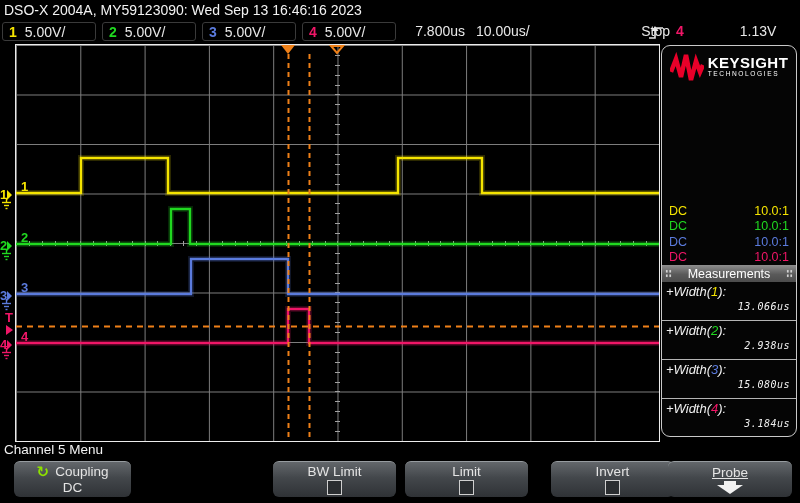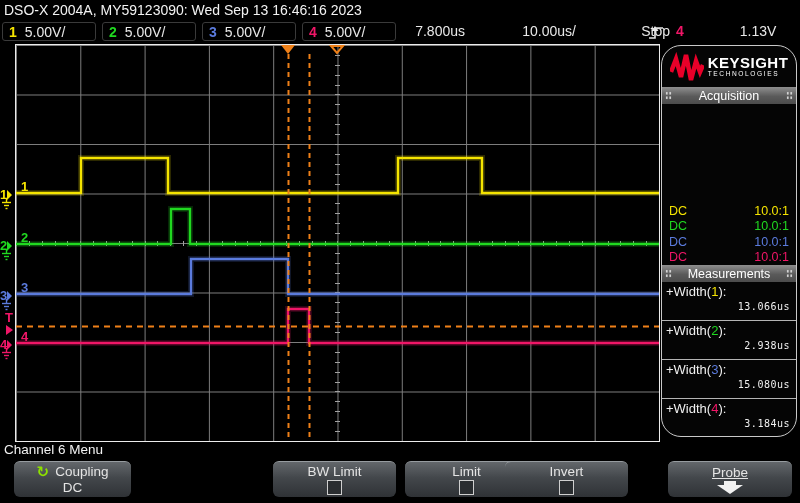--- a/index.html
+++ b/index.html
@@ -36,37 +36,37 @@
     border-bottom:5px solid transparent;border-left-width:5px;border-left-style:solid;
     vertical-align:middle;margin-left:0px;}
   .gnd{position:absolute;left:1px;}
   #trig-label{position:absolute;left:5px;font-size:13px;font-weight:bold;line-height:13px;}
   #trig-arrow{position:absolute;left:6px;width:0;height:0;border-top:5px solid transparent;
     border-bottom:5px solid transparent;border-left-width:7px;border-left-style:solid;}
   .ingrid-digit{position:absolute;font-size:13px;font-weight:bold;line-height:13px;}
 
   
   #side-panel{position:absolute;left:661px;top:45px;width:136px;height:392px;background:#050505;
-    border:1px solid #c9c9c9;border-radius:20px;box-sizing:border-box;overflow:hidden;}
+    border:1px solid #c9c9c9;border-radius:9px;box-sizing:border-box;overflow:hidden;}
   #logo{position:absolute;left:0;top:0;width:100%;height:41px;display:flex;align-items:center;
     justify-content:center;gap:4px;}
   #logo .brand{color:#fff;font-weight:bold;font-size:15px;letter-spacing:0.5px;line-height:15px;}
   #logo .brand-sub{color:#fff;font-size:6.6px;letter-spacing:1.6px;line-height:8px;}
   .sect-header{position:absolute;left:0;width:100%;height:17px;
     background:linear-gradient(#8f8f8f,#5a5a5a 55%,#4c4c4c);color:#fff;font-size:12.5px;
     display:flex;align-items:center;justify-content:space-between;padding:0 3px;box-sizing:border-box;}
   .sect-header .title{flex:1;text-align:center;}
   .grip{width:7px;height:9px;background-image:radial-gradient(#d8d8d8 0.8px,transparent 1px);
     background-size:3.5px 4.5px;}
   #acq-mode,#acq-rate{position:absolute;left:0;width:100%;text-align:center;color:#f0f0f0;font-size:13px;}
   #acq-mode{top:62px;} #acq-rate{top:80px;}
   .ch-row{position:absolute;left:0;width:100%;height:15.5px;display:flex;align-items:center;
     justify-content:space-between;padding:0 7px;box-sizing:border-box;font-size:12.5px;}
   .meas-item{position:absolute;left:0;width:100%;height:39px;box-sizing:border-box;
-    border-bottom:1px solid #b5b5b5;}
+    border-bottom:1px solid #b5b5b5;font-style:italic;}
   .meas-item.last{border-bottom:none;}
   .meas-label{position:absolute;left:4px;top:2px;color:#f0f0f0;font-size:13px;}
   .meas-value{position:absolute;right:6px;top:19px;color:#f0f0f0;font-size:10px;
     font-family:"DejaVu Sans Mono","Liberation Mono",monospace;letter-spacing:0.5px;}
 
   
   #menu-title{position:absolute;left:4px;top:442px;color:#f2f2f2;font-size:13.5px;}
   .softkey{position:absolute;top:461px;height:36px;border-radius:6px;cursor:pointer;
     background:linear-gradient(#63676b,#43474b 45%,#2f3236);border-top:1px solid #979ca0;
     box-sizing:border-box;color:#e4e4e4;font-size:13.5px;display:flex;flex-direction:column;
@@ -100,21 +100,21 @@
         <div class="st-ch" style="left: 202px; width: 94px;">
           <span class="num" style="color: rgb(91, 123, 221);">3</span>
           <span class="scale">5.00V/</span>
         </div>
         <div class="st-ch" style="left: 302px; width: 94px;">
           <span class="num" style="color: rgb(240, 22, 103);">4</span>
           <span class="scale">5.00V/</span>
         </div>
       </div>
     <div class="st-txt" style="left:390px;width:75px;text-align:right;">7.800us</div>
-    <div class="st-txt" style="left:496px;width:80px;text-align:right;">10.00us/</div>
+    <div class="st-txt" style="left:476px;width:80px;text-align:left;">10.00us/</div>
     <div class="st-txt" style="left:618px;width:52px;text-align:right;">Stop</div>
     <svg id="trig-slope" style="position:absolute;left:648px;top:4px;" width="16" height="15" viewBox="0 0 16 15">
       <path d="M1,13 H7 V3 H15" stroke="#e8e8e8" stroke-width="1.6" fill="none"></path>
       <path d="M7,1 L3.6,6 H10.4 Z" fill="#e8e8e8"></path>
     </svg>
     <div class="st-txt" style="left: 676px; font-weight: bold; color: rgb(240, 22, 103);" id="trig-src">4</div>
     <div class="st-txt" style="left:722px;width:72px;text-align:center;">1.13V</div>
   </div>
 
   <div id="grid">
@@ -188,25 +188,20 @@
     <div id="logo">
       <svg width="34" height="30" viewBox="0 0 34 30">
         <polyline points="1,20 6,7 11,25 16,3 21,28 26,9 30,20 33,13" fill="none" stroke="#e90029" stroke-width="4.5" stroke-linejoin="miter"></polyline>
       </svg>
       <div>
         <div class="brand">KEYSIGHT</div>
         <div class="brand-sub">TECHNOLOGIES</div>
       </div>
     </div>
 
-    <div class="sect-header" style="top:41px;">
-      <span class="grip"></span>
-      <span class="title">Acquisition</span>
-      <span class="grip"></span>
-    </div>
 
     <div id="channel-rows">
         <div class="ch-row" style="top: 157px; color: rgb(245, 228, 0);">
           <span>DC</span>
           <span>10.0:1</span>
         </div>
         <div class="ch-row" style="top: 172.5px; color: rgb(32, 216, 32);">
           <span>DC</span>
           <span>10.0:1</span>
         </div>
@@ -238,42 +233,42 @@
           <div class="meas-label">+Width(<span style="color: rgb(91, 123, 221);">3</span>):</div>
           <div class="meas-value">15.080us</div>
         </div>
         <div class="meas-item last" style="top: 353px;">
           <div class="meas-label">+Width(<span style="color: rgb(240, 22, 103);">4</span>):</div>
           <div class="meas-value">3.184us</div>
         </div>
       </div>
   </div>
 
-  <div id="menu-title">Channel 6 Menu</div>
+  <div id="menu-title">Channel 5 Menu</div>
   <div id="softkeys">
       <div class="softkey" style="left: 14px; width: 117px;">
         <div class="lbl-row">
           <span class="cycle-icon">↻</span>
           <span>Coupling</span>
         </div>
         <div class="value">DC</div>
       </div>
       <div class="softkey" style="left: 273px; width: 123px;">
         <div class="lbl-row">
           <span>BW Limit</span>
         </div>
         <span class="checkbox"></span>
       </div>
       <div class="softkey" style="left: 405px; width: 123px;">
         <div class="lbl-row">
           <span>Limit</span>
         </div>
         <span class="checkbox"></span>
       </div>
-      <div class="softkey" style="left: 505px; width: 123px;">
+      <div class="softkey" style="left: 551px; width: 123px;">
         <div class="lbl-row">
           <span>Invert</span>
         </div>
         <span class="checkbox"></span>
       </div>
       <div class="softkey" style="left: 668px; width: 124px; text-decoration: underline;">
         <div class="lbl-row">
           <span>Probe</span>
         </div>
         <div class="down-arrow">

